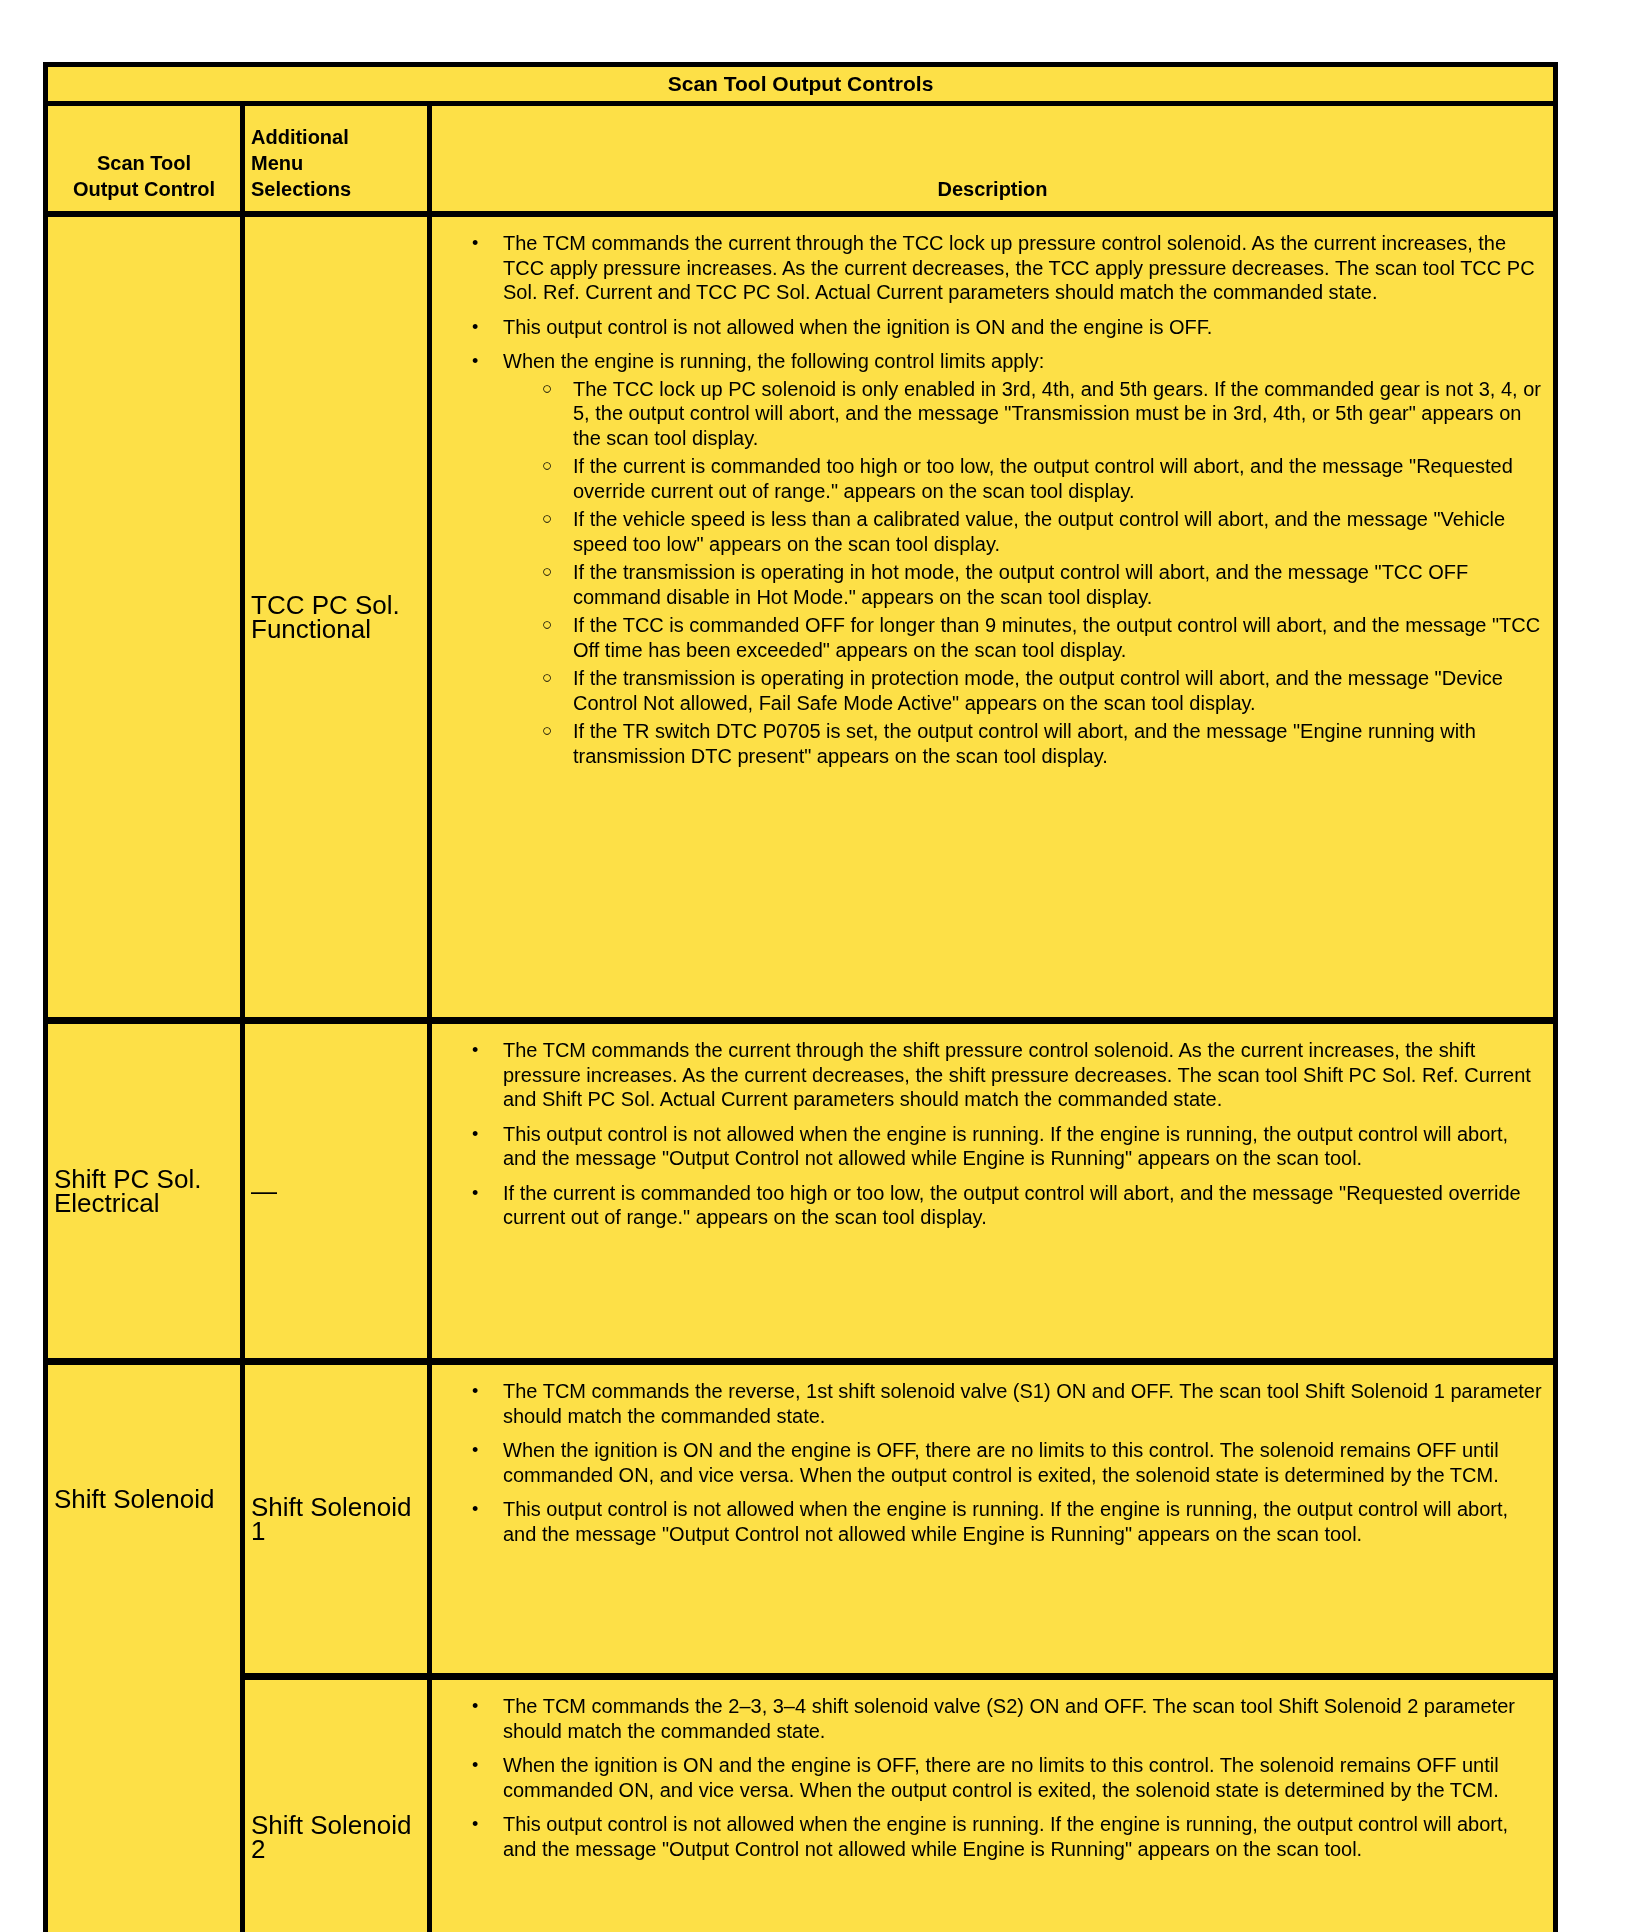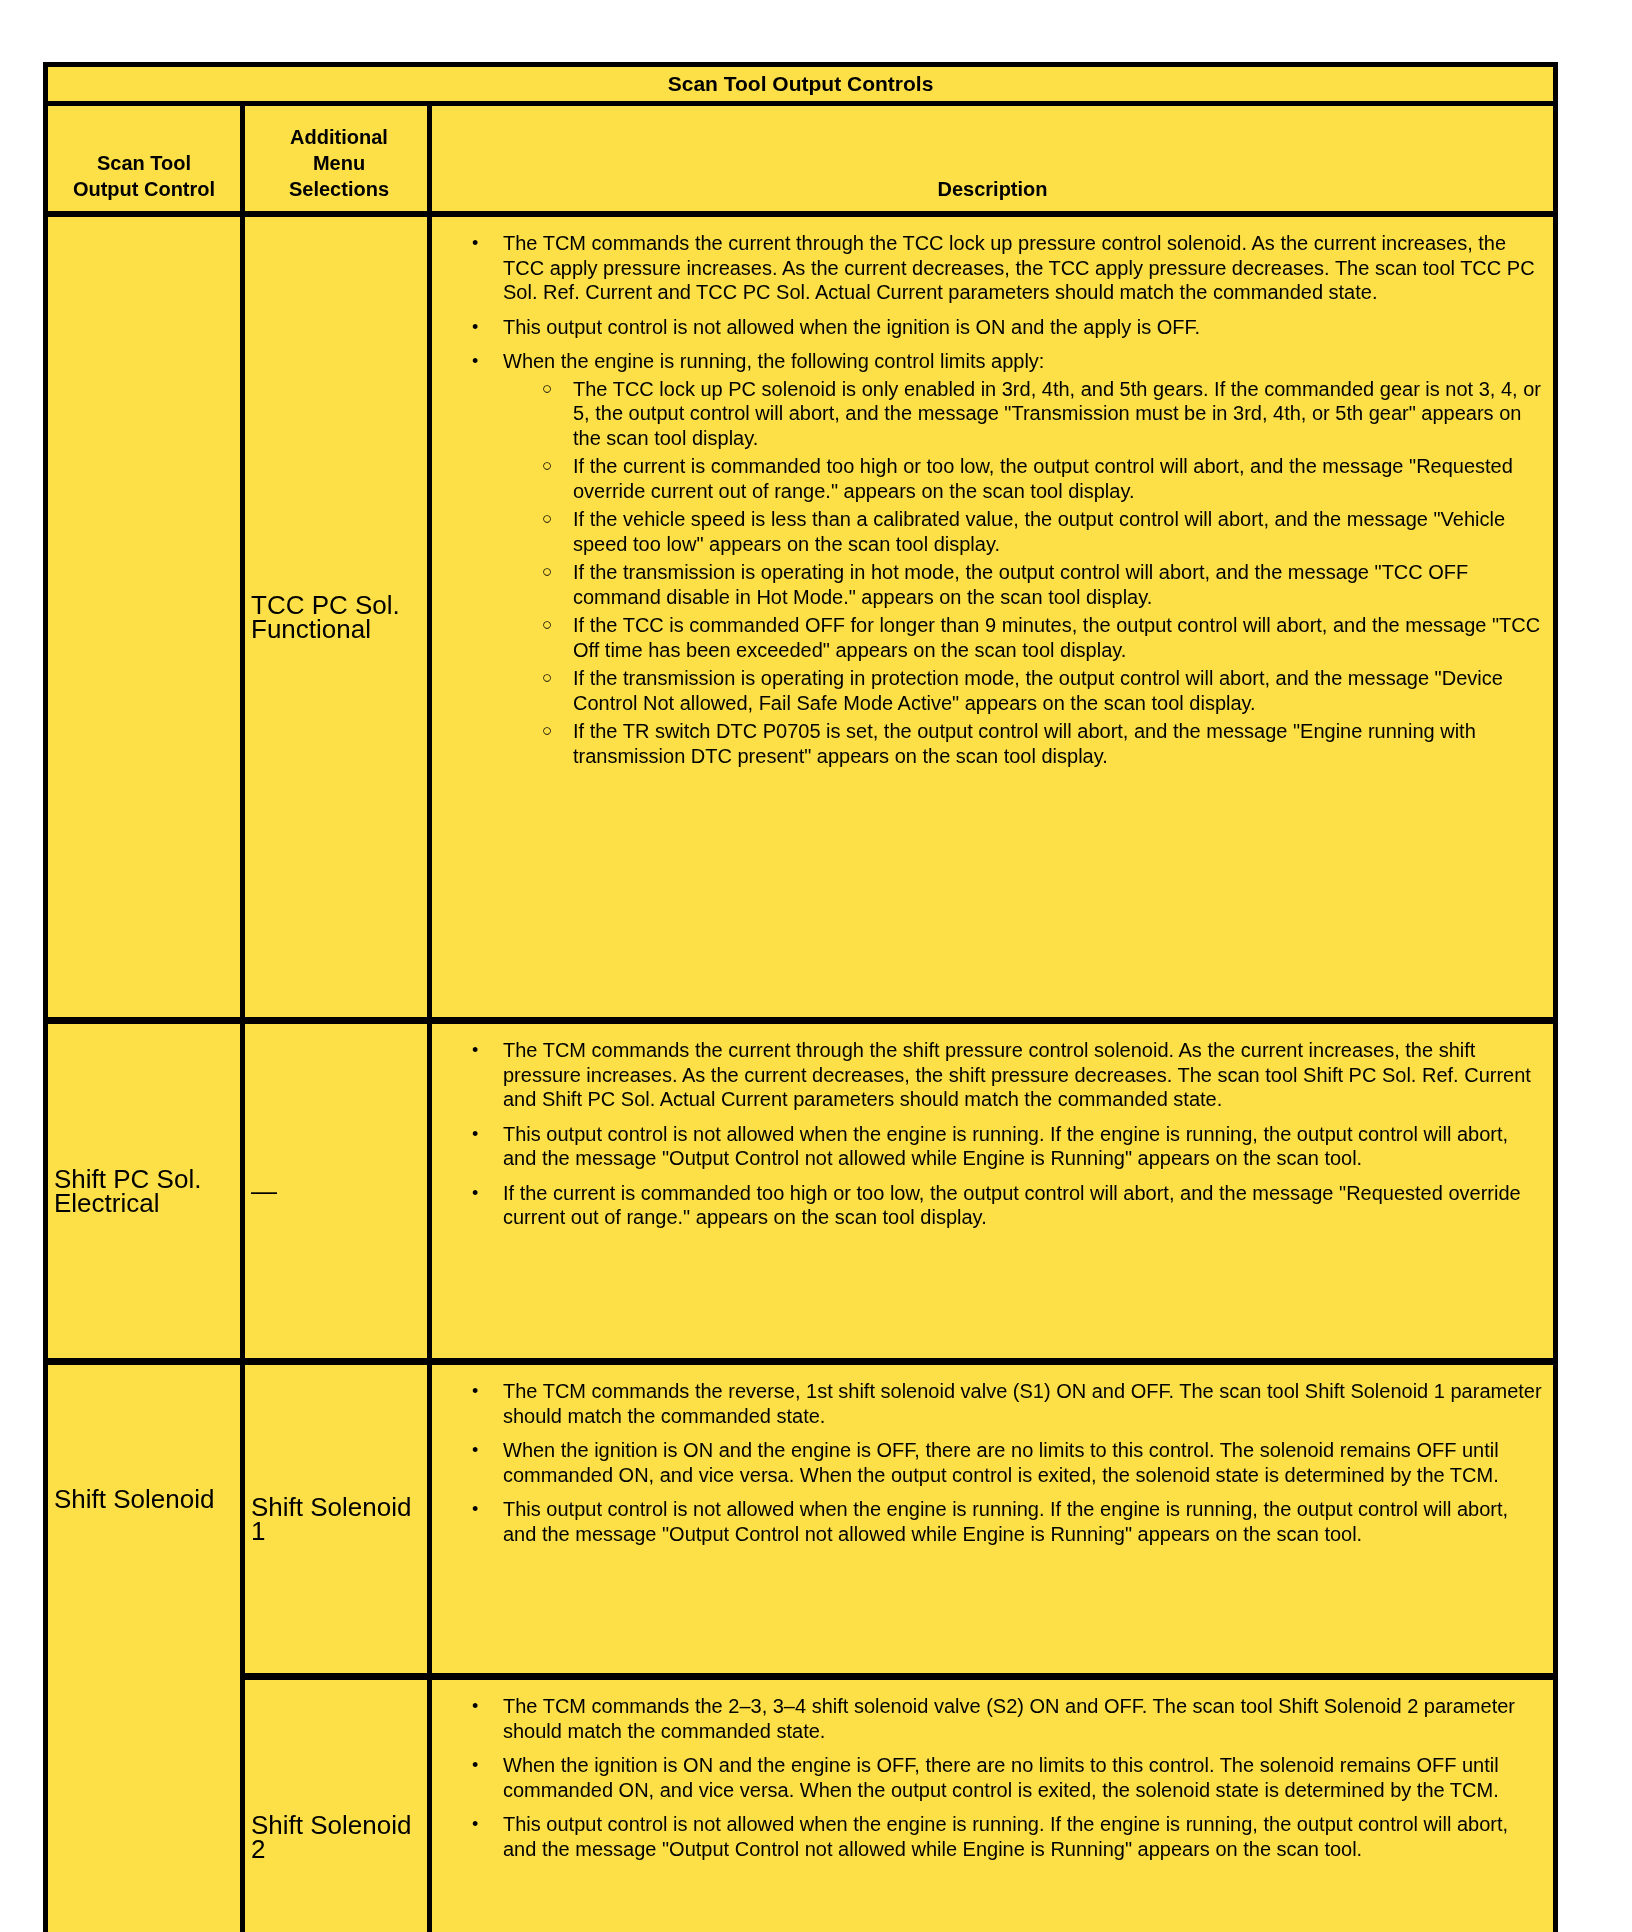--- a/index.html
+++ b/index.html
@@ -26,21 +26,21 @@
   tr.header-row th {
     height:96px;
     vertical-align:bottom;
     font-weight:bold;
     font-size:20px;
     line-height:26px;
     padding-bottom:9px;
     border-bottom-width:6px;
   }
   th.h-center { text-align:center; }
-  th.h-left { text-align:center; padding-left:6px; }
+  th.h-left { text-align:left; padding-left:6px; }
   tr.r1 > td { height:780px; }
   tr.r2 > td { height:314px; border-top-width:7px; }
   tr.r3a > td { height:288px; border-top-width:7px; }
   tr.r3b > td { height:294px; border-top-width:7px; }
   td.c1, td.c2 {
     font-size:26px;
     line-height:24.5px;
     vertical-align:middle;
     text-align:left;
     padding:4px 8px 4px 6px;
@@ -99,21 +99,21 @@
       <div>Functional</div>
     </td>
     <td class="desc">
       <ul class="l1">
         <li>
           <span class="m">•</span>
           <div class="t">The TCM commands the current through the TCC lock up pressure control solenoid. As the current increases, the TCC apply pressure increases. As the current decreases, the TCC apply pressure decreases. The scan tool TCC PC Sol. Ref. Current and TCC PC Sol. Actual Current parameters should match the commanded state.</div>
         </li>
         <li>
           <span class="m">•</span>
-          <div class="t">This output control is not allowed when the ignition is ON and the apply is OFF.</div>
+          <div class="t">This output control is not allowed when the ignition is ON and the engine is OFF.</div>
         </li>
         <li>
           <span class="m">•</span>
           <div class="t">
             <span>When the engine is running, the following control limits apply:</span>
             <ul class="l2">
               <li>
                 <span class="m">○</span>
                 <div class="t">The TCC lock up PC solenoid is only enabled in 3rd, 4th, and 5th gears. If the commanded gear is not 3, 4, or 5, the output control will abort, and the message "Transmission must be in 3rd, 4th, or 5th gear" appears on the scan tool display.</div>
               </li>

